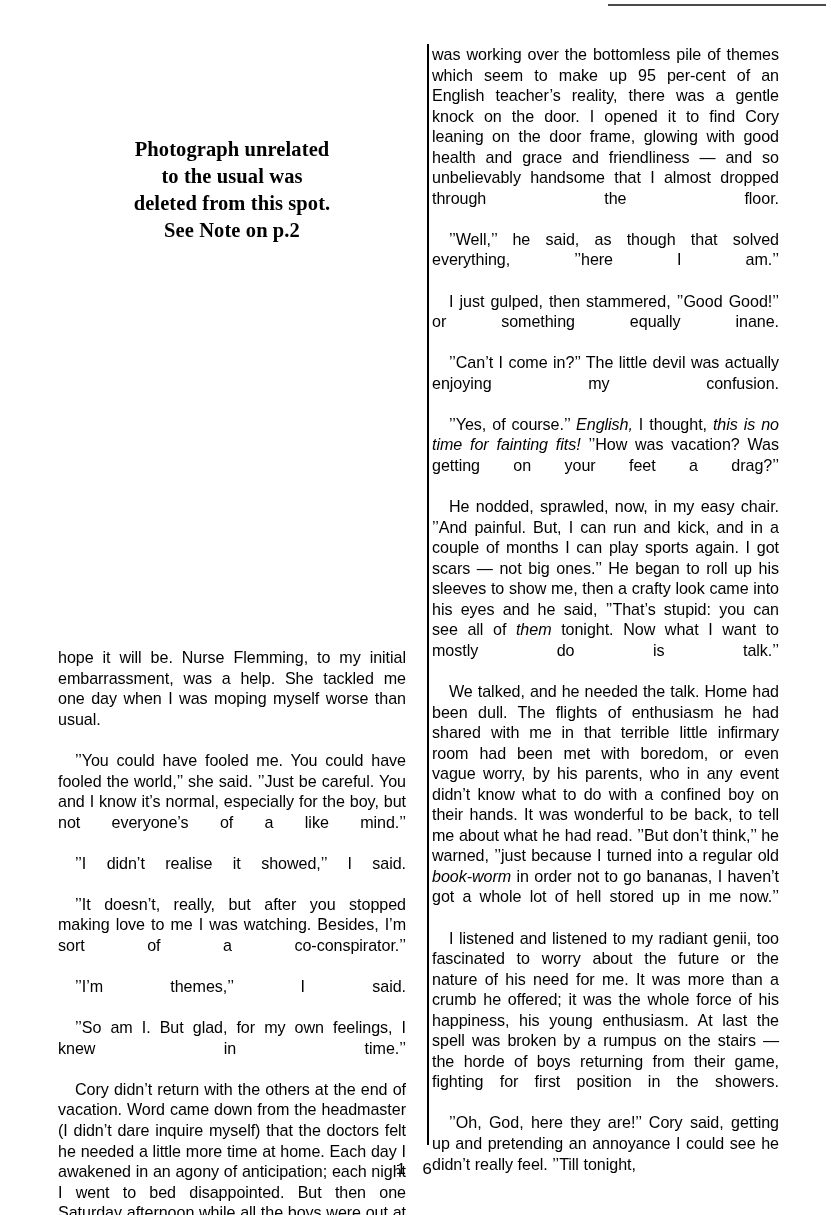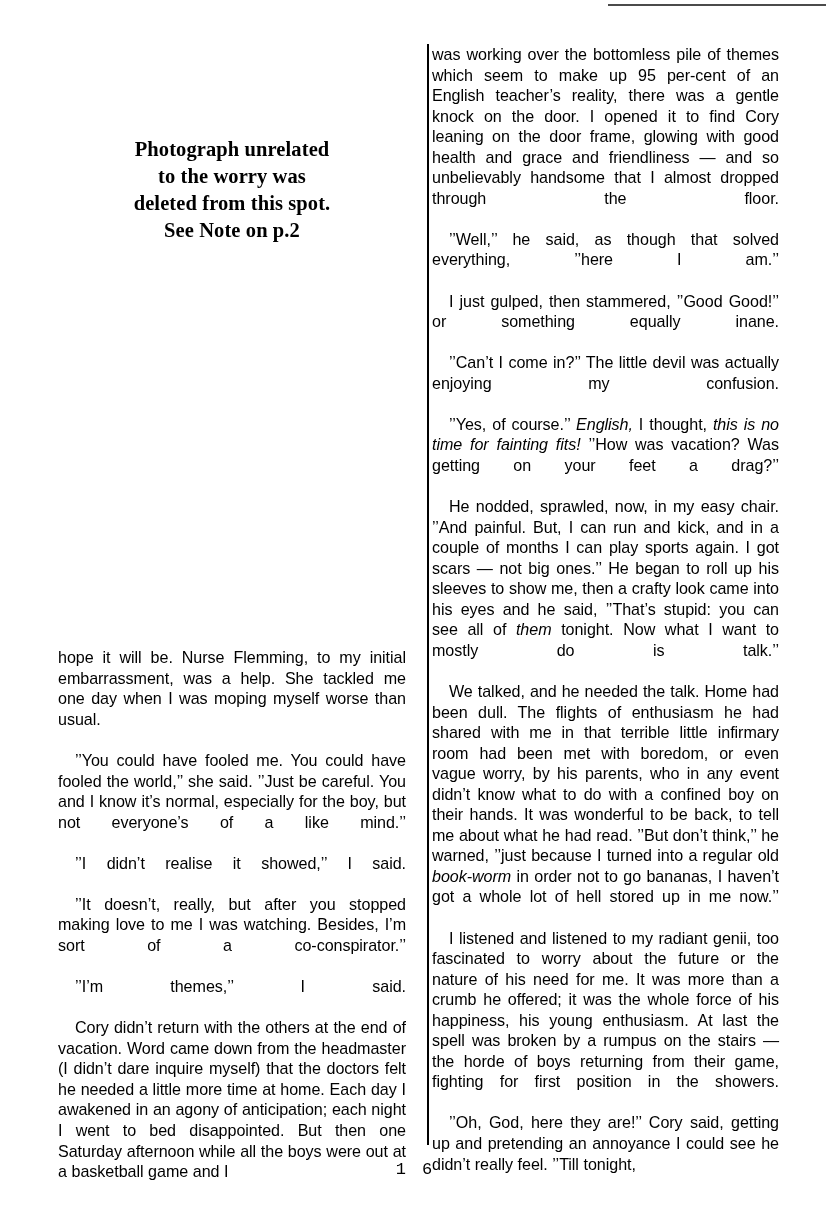--- a/index.html
+++ b/index.html
@@ -109,31 +109,32 @@
 
 <div id="page">
 
   <div id="scan-artifact"></div>
   <div id="column-rule"></div>
 
   <div id="col-left">
 
     <div id="photo-notice">
       <span class="nl">Photograph unrelated</span>
-      <span class="nl">to the worry was</span>
+      <span class="nl">to the usual was</span>
       <span class="nl">deleted from this spot.</span>
       <span class="nl">See Note on p.2</span>
     </div>
 
     <div id="col-left-text" class="body-text">
         <p class="noindent">hope it will be. Nurse Flemming, to my initial embarrassment, was a help. She tackled me one day when I was moping myself worse than usual.</p>
         <p class="indent">’’You could have fooled me. You could have fooled the world,’’ she said. ’’Just be careful. You and I know it’s normal, especially for the boy, but not everyone’s of a like mind.’’</p>
         <p class="indent">’’I didn’t realise it showed,’’ I said.</p>
         <p class="indent">’’It doesn’t, really, but after you stopped making love to me I was watching. Besides, I’m sort of a co-conspirator.’’</p>
         <p class="indent">’’I’m themes,’’ I said.</p>
+        <p class="indent">’’So am I. But glad, for my own feelings, I knew in time.’’</p>
         <p class="indent full">Cory didn’t return with the others at the end of vacation. Word came down from the headmaster (I didn’t dare inquire myself) that the doctors felt he needed a little more time at home. Each day I awakened in an agony of anticipation; each night I went to bed disappointed. But then one Saturday afternoon while all the boys were out at a basketball game and I</p>
       </div>
   </div>
 
   <div id="col-right">
     <div id="col-right-text" class="body-text">
         <p class="noindent">was working over the bottomless pile of themes which seem to make up 95 per-cent of an English teacher’s reality, there was a gentle knock on the door. I opened it to find Cory leaning on the door frame, glowing with good health and grace and friendliness — and so unbelievably handsome that I almost dropped through the floor.</p>
         <p class="indent">’’Well,’’ he said, as though that solved everything, ’’here I am.’’</p>
         <p class="indent">I just gulped, then stammered, ’’Good Good!’’ or something equally inane.</p>
         <p class="indent">’’Can’t I come in?’’ The little devil was actually enjoying my confusion.</p>

